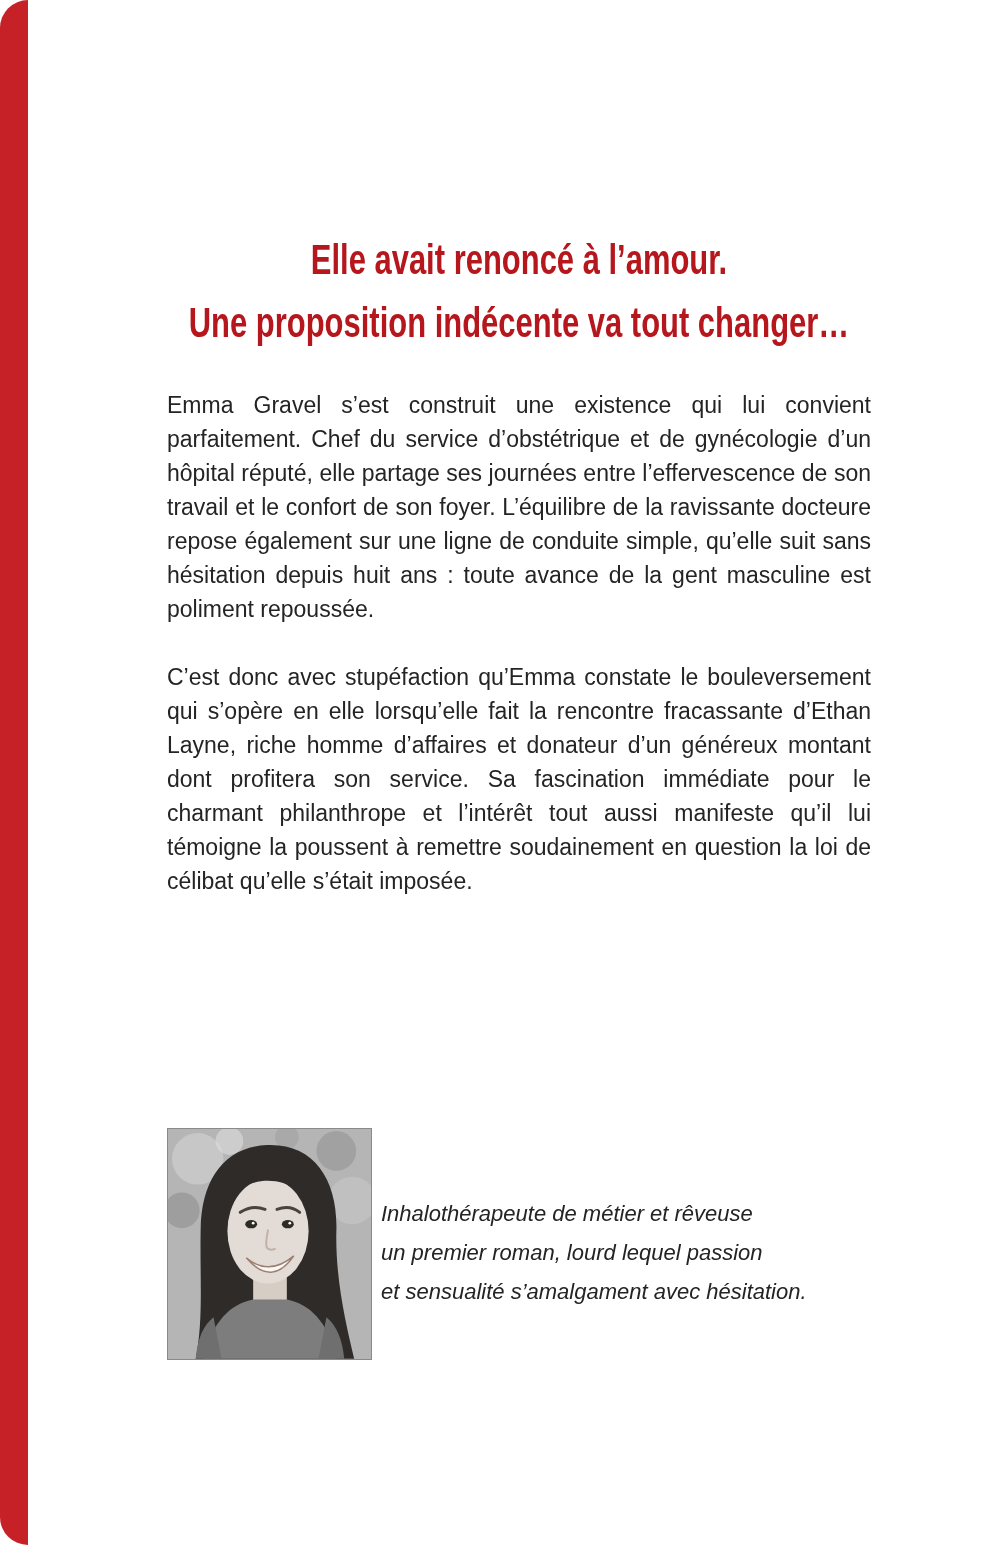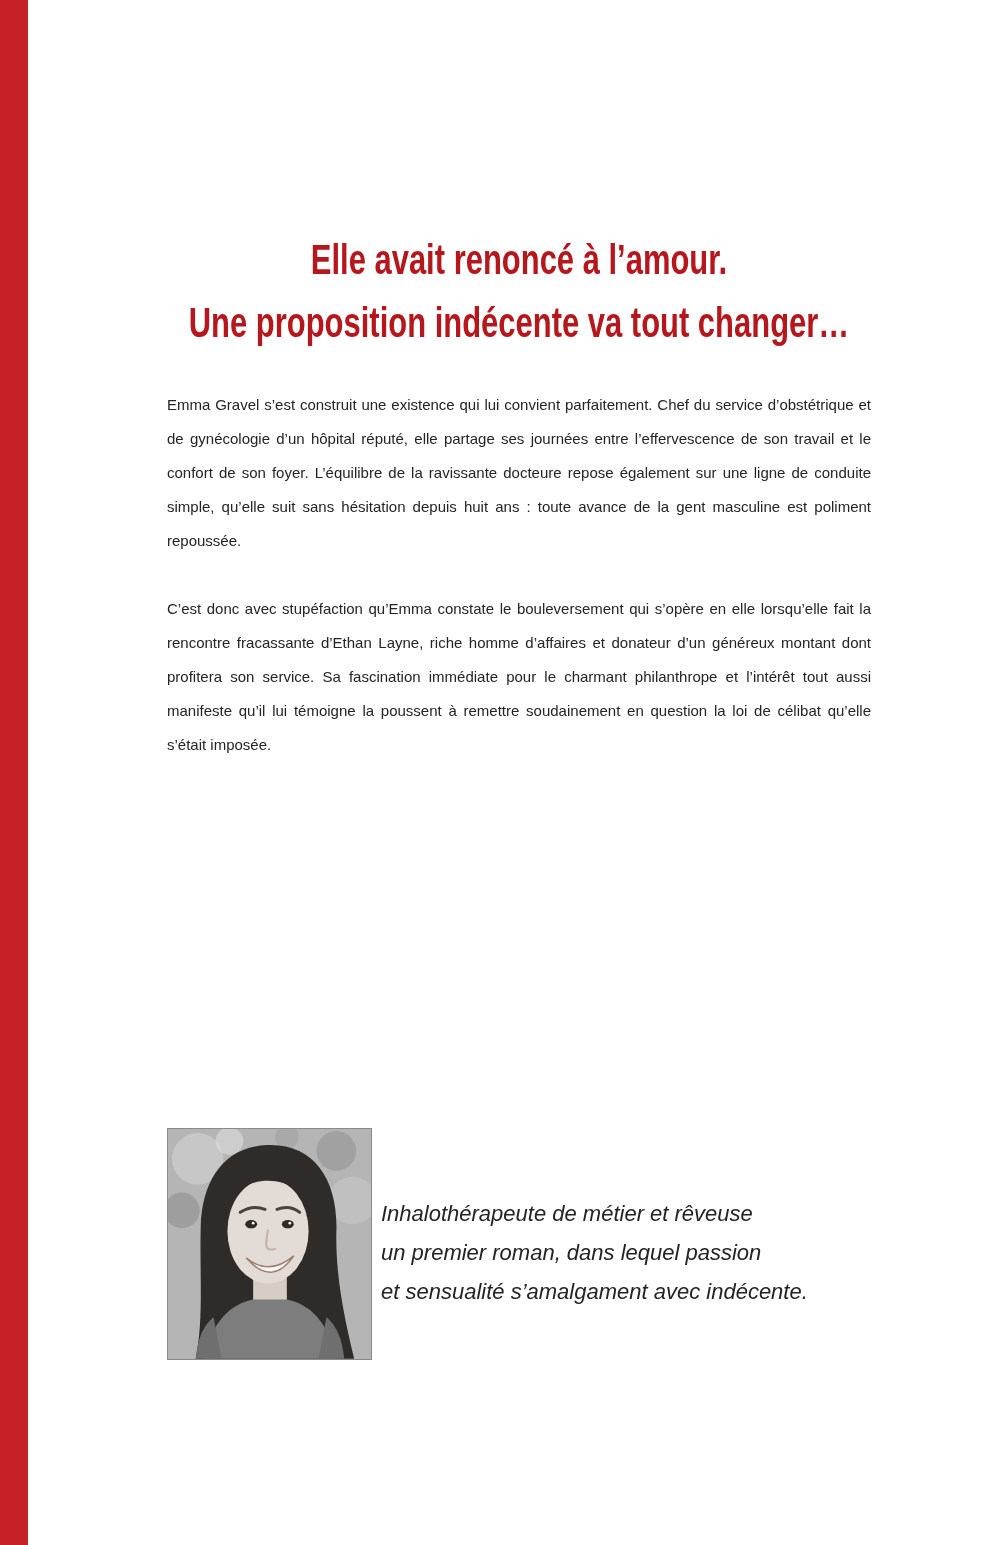--- a/index.html
+++ b/index.html
@@ -7,20 +7,21 @@
     padding: 0;
     background: #ffffff;
   }
   .page {
     position: relative;
     width: 1000px;
     height: 1545px;
     background: #ffffff;
     overflow: hidden;
     font-family: "Liberation Sans", sans-serif;
+    border-radius: 28px;
   }
   .spine-bar {
     position: absolute;
     left: 0;
     top: 0;
     width: 28px;
     height: 100%;
     background: #c52127;
   }
   .content {
@@ -43,21 +44,21 @@
   .hline-1 { top: 238px; }
   .hline-2 { top: 301px; }
   .paras {
     position: absolute;
     top: 388px;
     left: 0;
     width: 704px;
   }
   .para {
     margin: 0 0 34px 0;
-    font-size: 15px;
+    font-size: 23px;
     line-height: 34px;
     color: #242424;
     text-align: justify;
     text-justify: inter-word;
   }
   .author-row {
     position: absolute;
     left: 167px;
     top: 1128px;
     width: 704px;
@@ -134,18 +135,18 @@
 
         <path d="M79,130 Q 102,149 127,128 Q 105,160 79,130 Z" fill="#faf7f4" stroke="#9c7f71" stroke-width="1.5"></path>
 
         <path d="M36,232 C 44,194 64,176 86,172 L 120,172 C 142,176 162,194 170,232 Z" fill="#7d7d7d"></path>
         <path d="M28,232 C 30,210 36,198 46,190 L 54,232 Z" fill="#6f6f6f"></path>
         <path d="M178,232 C 176,212 170,198 160,190 L 152,232 Z" fill="#6f6f6f"></path>
       </svg>
     </div>
     <div class="bio">
       <div>Inhalothérapeute de métier et rêveuse</div>
-      <div>un premier roman, dans lequel passion</div>
-      <div>et sensualité s’amalgament avec indécente.</div>
+      <div>un premier roman, lourd lequel passion</div>
+      <div>et sensualité s’amalgament avec hésitation.</div>
     </div>
   </div>
 
 </div>
 
 </body></html>

